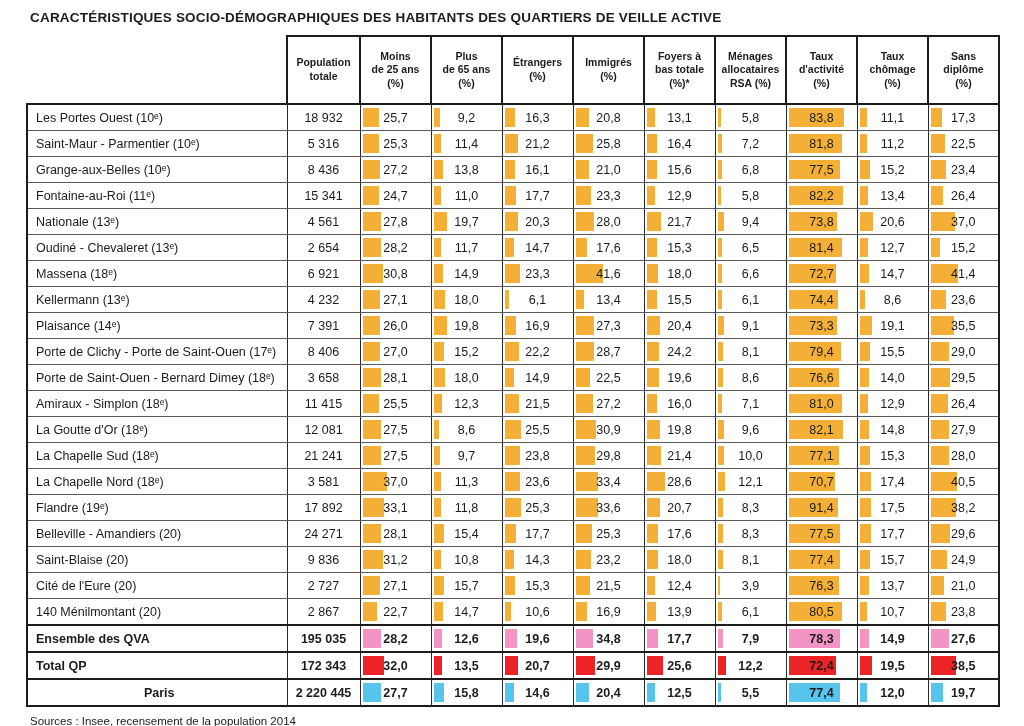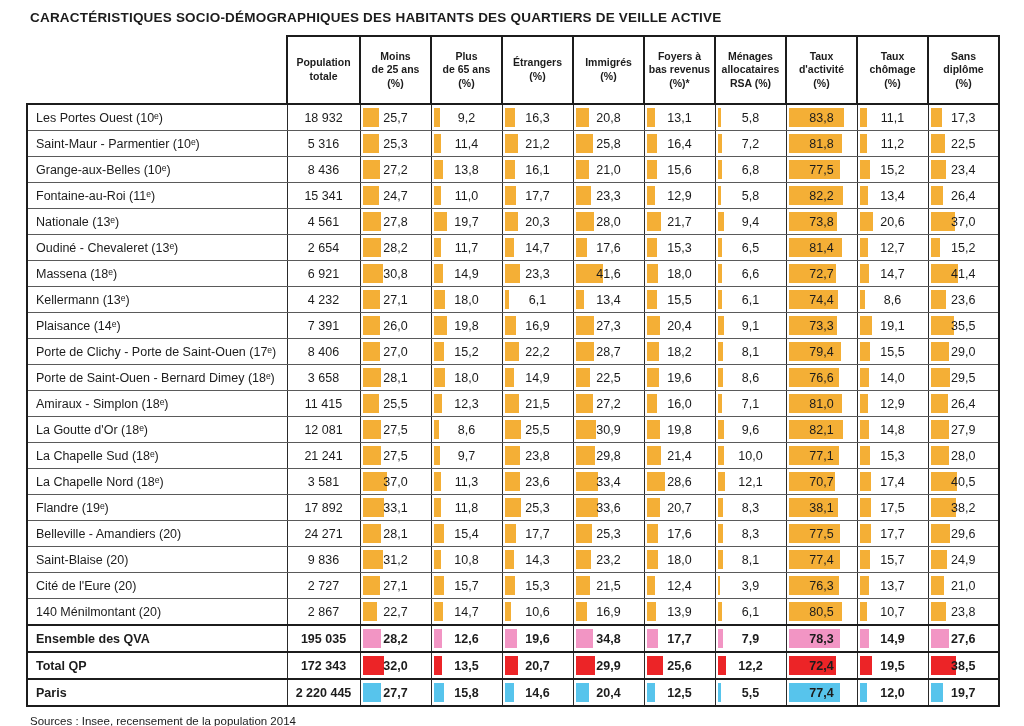--- a/index.html
+++ b/index.html
@@ -16,21 +16,21 @@
   tbody tr:first-child td{border-top:2px solid #1c1c1c;}
   tbody tr:last-child td{border-bottom:2px solid #1c1c1c;}
   tbody td:first-child{border-left:2px solid #1c1c1c;}
   tbody td:last-child{border-right:2px solid #1c1c1c;}
   td.label{text-align:left;padding:0 4px 0 8px;overflow:hidden;white-space:nowrap;}
   td.pop{text-align:center;}
   td.val{position:relative;text-align:center;}
   .bar{position:absolute;left:2px;top:3px;bottom:3px;z-index:0;}
   .num{position:relative;z-index:1;}
   tr.summary td{font-weight:700;border-top:2.5px solid #1c1c1c;}
-  tr.summary:last-child td{border-bottom:2.5px solid #1c1c1c;}
+  tr.summary:last-child td{border-bottom:2.5px solid #1c1c1c;text-align:center;}
   .footer{font-size:11.5px;line-height:1.55;margin:6px 0 0 4px;}
 </style>
 </head>
 <body>
 
 <div class="container">
   <div class="title">CARACTÉRISTIQUES SOCIO-DÉMOGRAPHIQUES DES HABITANTS DES QUARTIERS DE VEILLE ACTIVE</div>
 
   <table>
     <colgroup>
@@ -55,21 +55,21 @@
 de 25 ans
 (%)</th>
           <th class="colhead">Plus
 de 65 ans
 (%)</th>
           <th class="colhead">Étrangers
 (%)</th>
           <th class="colhead">Immigrés
 (%)</th>
           <th class="colhead">Foyers à
-bas revenus
+bas totale
 (%)*</th>
           <th class="colhead">Ménages
 allocataires
 RSA (%)</th>
           <th class="colhead">Taux
 d'activité
 (%)</th>
           <th class="colhead">Taux
 chômage
 (%)</th>
@@ -196,21 +196,21 @@
           <td class="val"><div class="bar" style="width: calc(19.1% - 0.764px); background: rgb(244, 175, 54);"></div><span class="num">19,1</span></td>
           <td class="val"><div class="bar" style="width: calc(35.5% - 1.42px); background: rgb(244, 175, 54);"></div><span class="num">35,5</span></td>
         </tr>
         <tr>
           <td class="label">Porte de Clichy - Porte de Saint-Ouen (17ᵉ)</td>
           <td class="pop">8 406</td>
           <td class="val"><div class="bar" style="width: calc(27% - 1.08px); background: rgb(244, 175, 54);"></div><span class="num">27,0</span></td>
           <td class="val"><div class="bar" style="width: calc(15.2% - 0.608px); background: rgb(244, 175, 54);"></div><span class="num">15,2</span></td>
           <td class="val"><div class="bar" style="width: calc(22.2% - 0.888px); background: rgb(244, 175, 54);"></div><span class="num">22,2</span></td>
           <td class="val"><div class="bar" style="width: calc(28.7% - 1.148px); background: rgb(244, 175, 54);"></div><span class="num">28,7</span></td>
-          <td class="val"><div class="bar" style="width: calc(18.2% - 0.728px); background: rgb(244, 175, 54);"></div><span class="num">18,2</span></td>
+          <td class="val"><div class="bar" style="width: calc(18.2% - 0.728px); background: rgb(244, 175, 54);"></div><span class="num">24,2</span></td>
           <td class="val"><div class="bar" style="width: calc(8.1% - 0.324px); background: rgb(244, 175, 54);"></div><span class="num">8,1</span></td>
           <td class="val"><div class="bar" style="width: calc(79.4% - 3.176px); background: rgb(244, 175, 54);"></div><span class="num">79,4</span></td>
           <td class="val"><div class="bar" style="width: calc(15.5% - 0.62px); background: rgb(244, 175, 54);"></div><span class="num">15,5</span></td>
           <td class="val"><div class="bar" style="width: calc(29% - 1.16px); background: rgb(244, 175, 54);"></div><span class="num">29,0</span></td>
         </tr>
         <tr>
           <td class="label">Porte de Saint-Ouen - Bernard Dimey (18ᵉ)</td>
           <td class="pop">3 658</td>
           <td class="val"><div class="bar" style="width: calc(28.1% - 1.124px); background: rgb(244, 175, 54);"></div><span class="num">28,1</span></td>
           <td class="val"><div class="bar" style="width: calc(18% - 0.72px); background: rgb(244, 175, 54);"></div><span class="num">18,0</span></td>
@@ -276,21 +276,21 @@
         </tr>
         <tr>
           <td class="label">Flandre (19ᵉ)</td>
           <td class="pop">17 892</td>
           <td class="val"><div class="bar" style="width: calc(33.1% - 1.324px); background: rgb(244, 175, 54);"></div><span class="num">33,1</span></td>
           <td class="val"><div class="bar" style="width: calc(11.8% - 0.472px); background: rgb(244, 175, 54);"></div><span class="num">11,8</span></td>
           <td class="val"><div class="bar" style="width: calc(25.3% - 1.012px); background: rgb(244, 175, 54);"></div><span class="num">25,3</span></td>
           <td class="val"><div class="bar" style="width: calc(33.6% - 1.344px); background: rgb(244, 175, 54);"></div><span class="num">33,6</span></td>
           <td class="val"><div class="bar" style="width: calc(20.7% - 0.828px); background: rgb(244, 175, 54);"></div><span class="num">20,7</span></td>
           <td class="val"><div class="bar" style="width: calc(8.3% - 0.332px); background: rgb(244, 175, 54);"></div><span class="num">8,3</span></td>
-          <td class="val"><div class="bar" style="width: calc(74.5% - 2.98px); background: rgb(244, 175, 54);"></div><span class="num">38,1</span></td>
+          <td class="val"><div class="bar" style="width: calc(74.5% - 2.98px); background: rgb(244, 175, 54);"></div><span class="num">91,4</span></td>
           <td class="val"><div class="bar" style="width: calc(17.5% - 0.7px); background: rgb(244, 175, 54);"></div><span class="num">17,5</span></td>
           <td class="val"><div class="bar" style="width: calc(38.2% - 1.528px); background: rgb(244, 175, 54);"></div><span class="num">38,2</span></td>
         </tr>
         <tr>
           <td class="label">Belleville - Amandiers (20)</td>
           <td class="pop">24 271</td>
           <td class="val"><div class="bar" style="width: calc(28.1% - 1.124px); background: rgb(244, 175, 54);"></div><span class="num">28,1</span></td>
           <td class="val"><div class="bar" style="width: calc(15.4% - 0.616px); background: rgb(244, 175, 54);"></div><span class="num">15,4</span></td>
           <td class="val"><div class="bar" style="width: calc(17.7% - 0.708px); background: rgb(244, 175, 54);"></div><span class="num">17,7</span></td>
           <td class="val"><div class="bar" style="width: calc(25.3% - 1.012px); background: rgb(244, 175, 54);"></div><span class="num">25,3</span></td>

